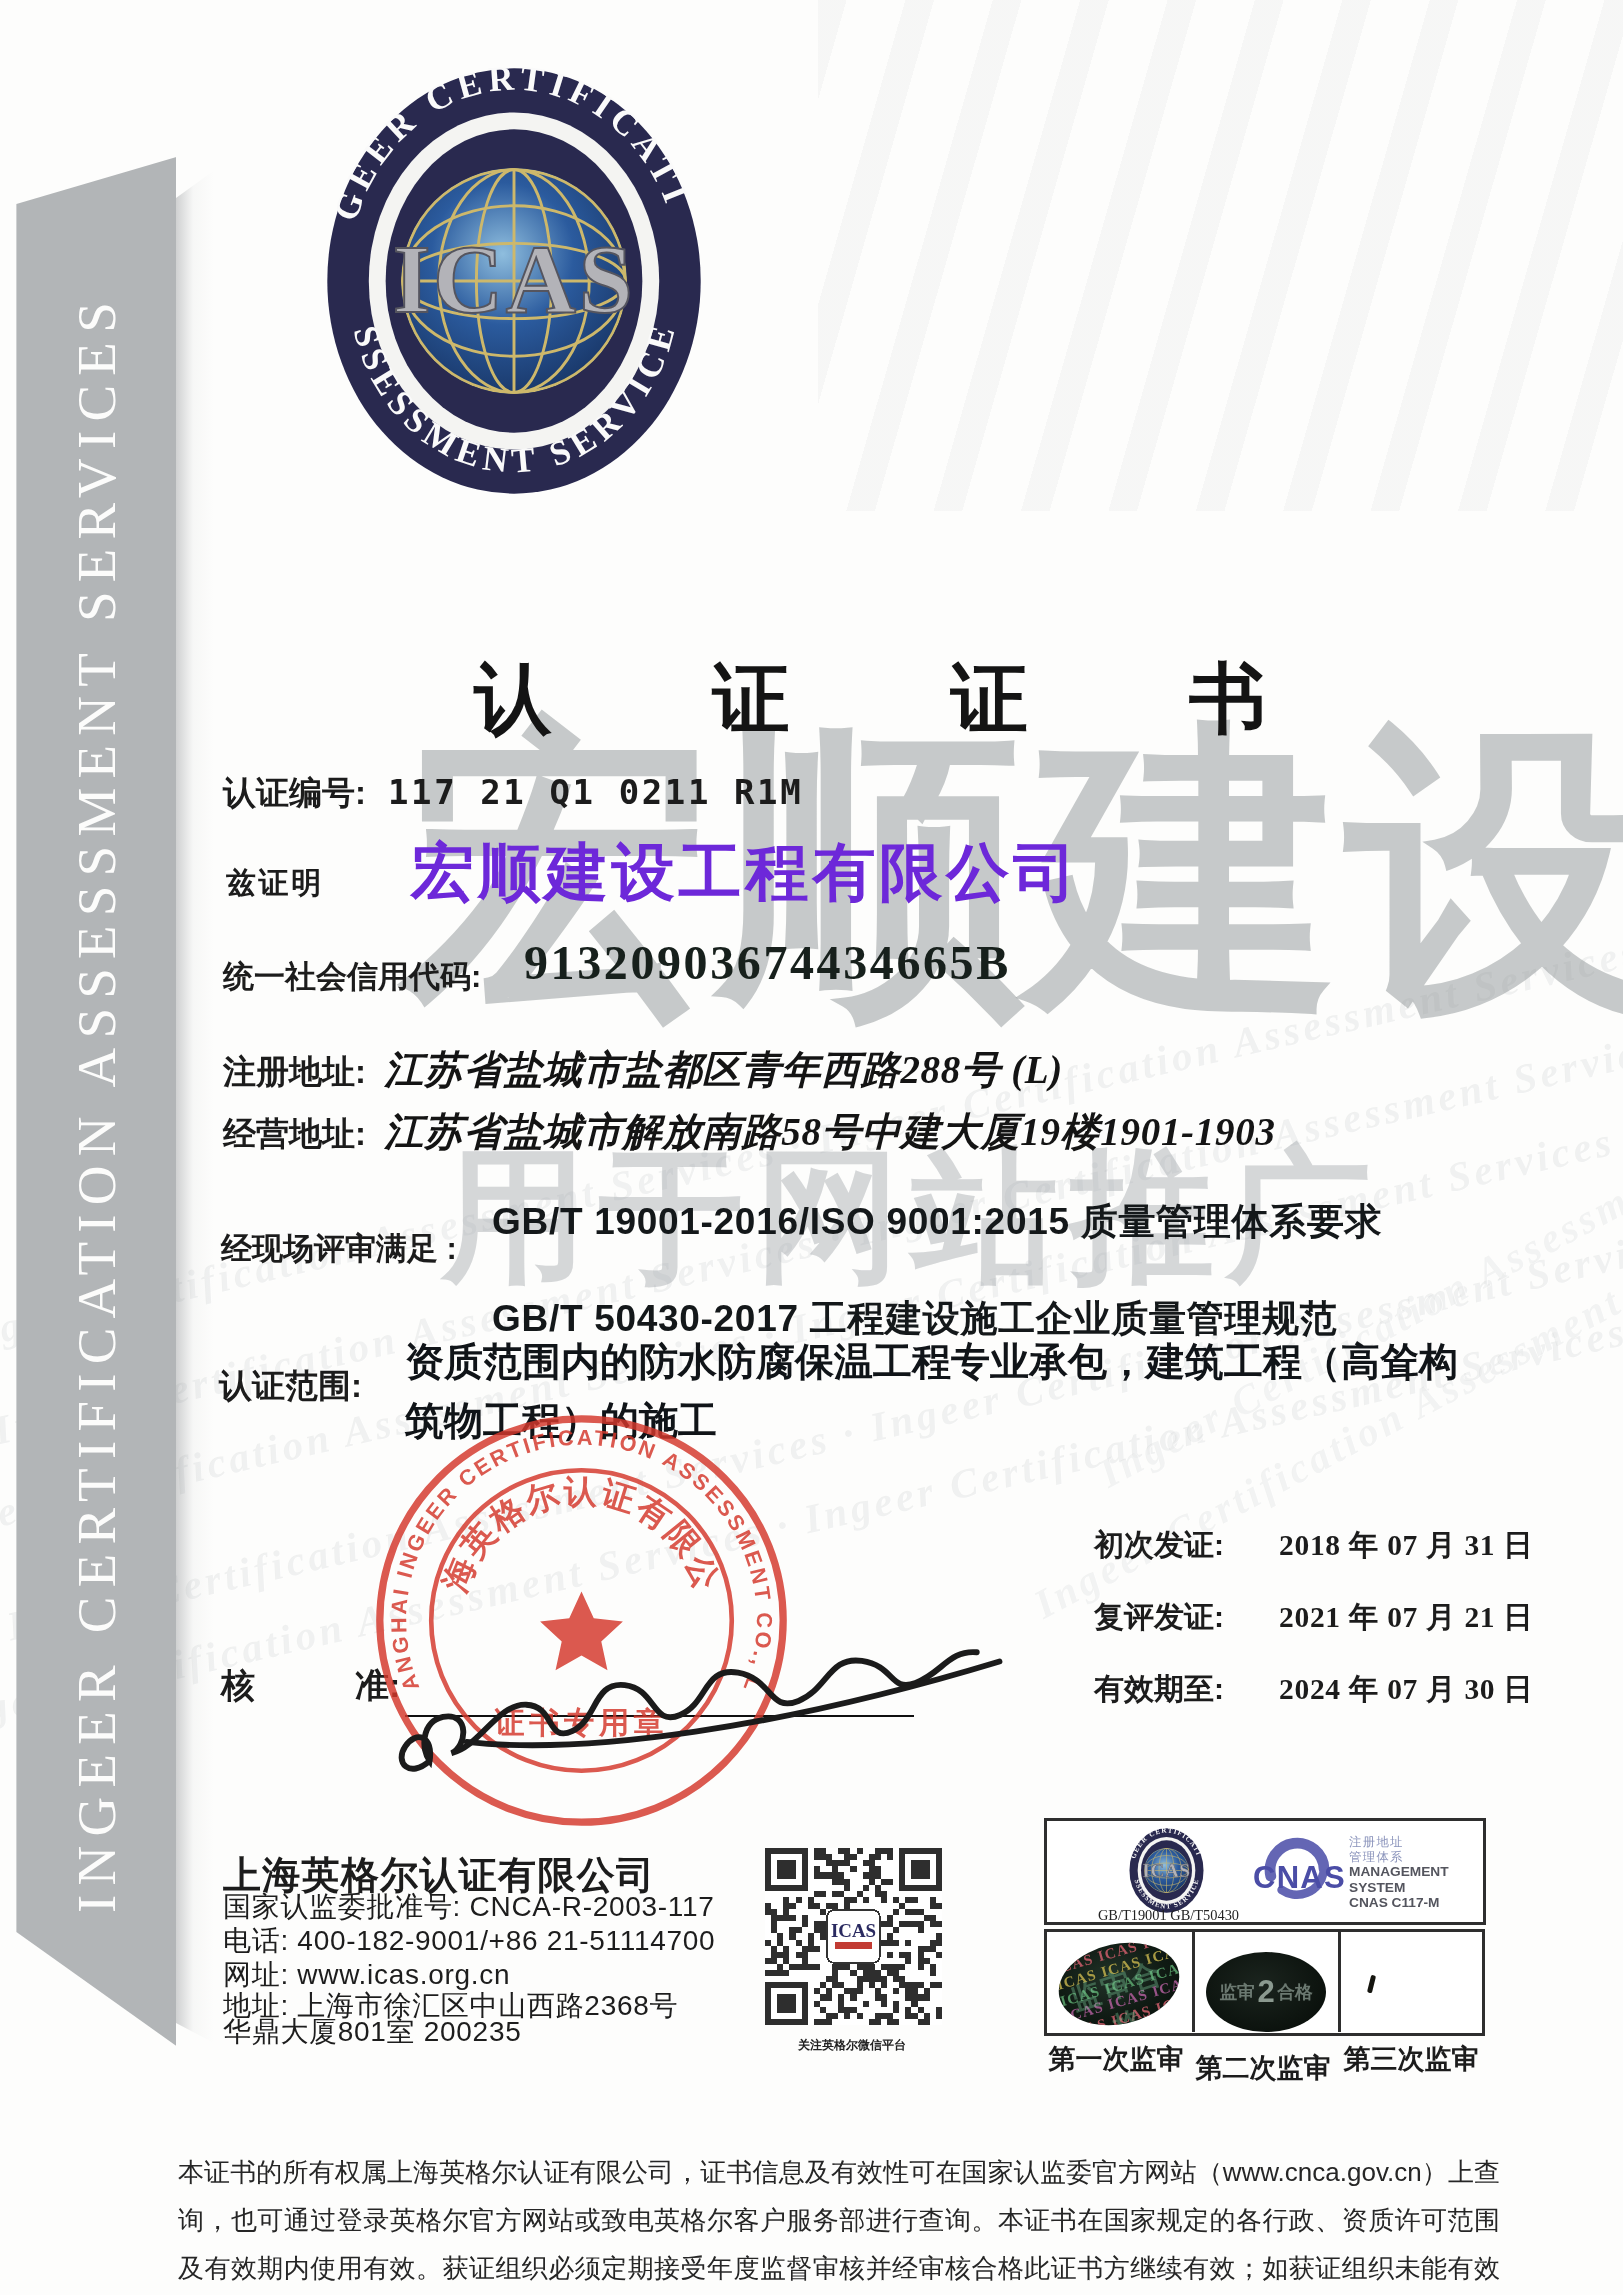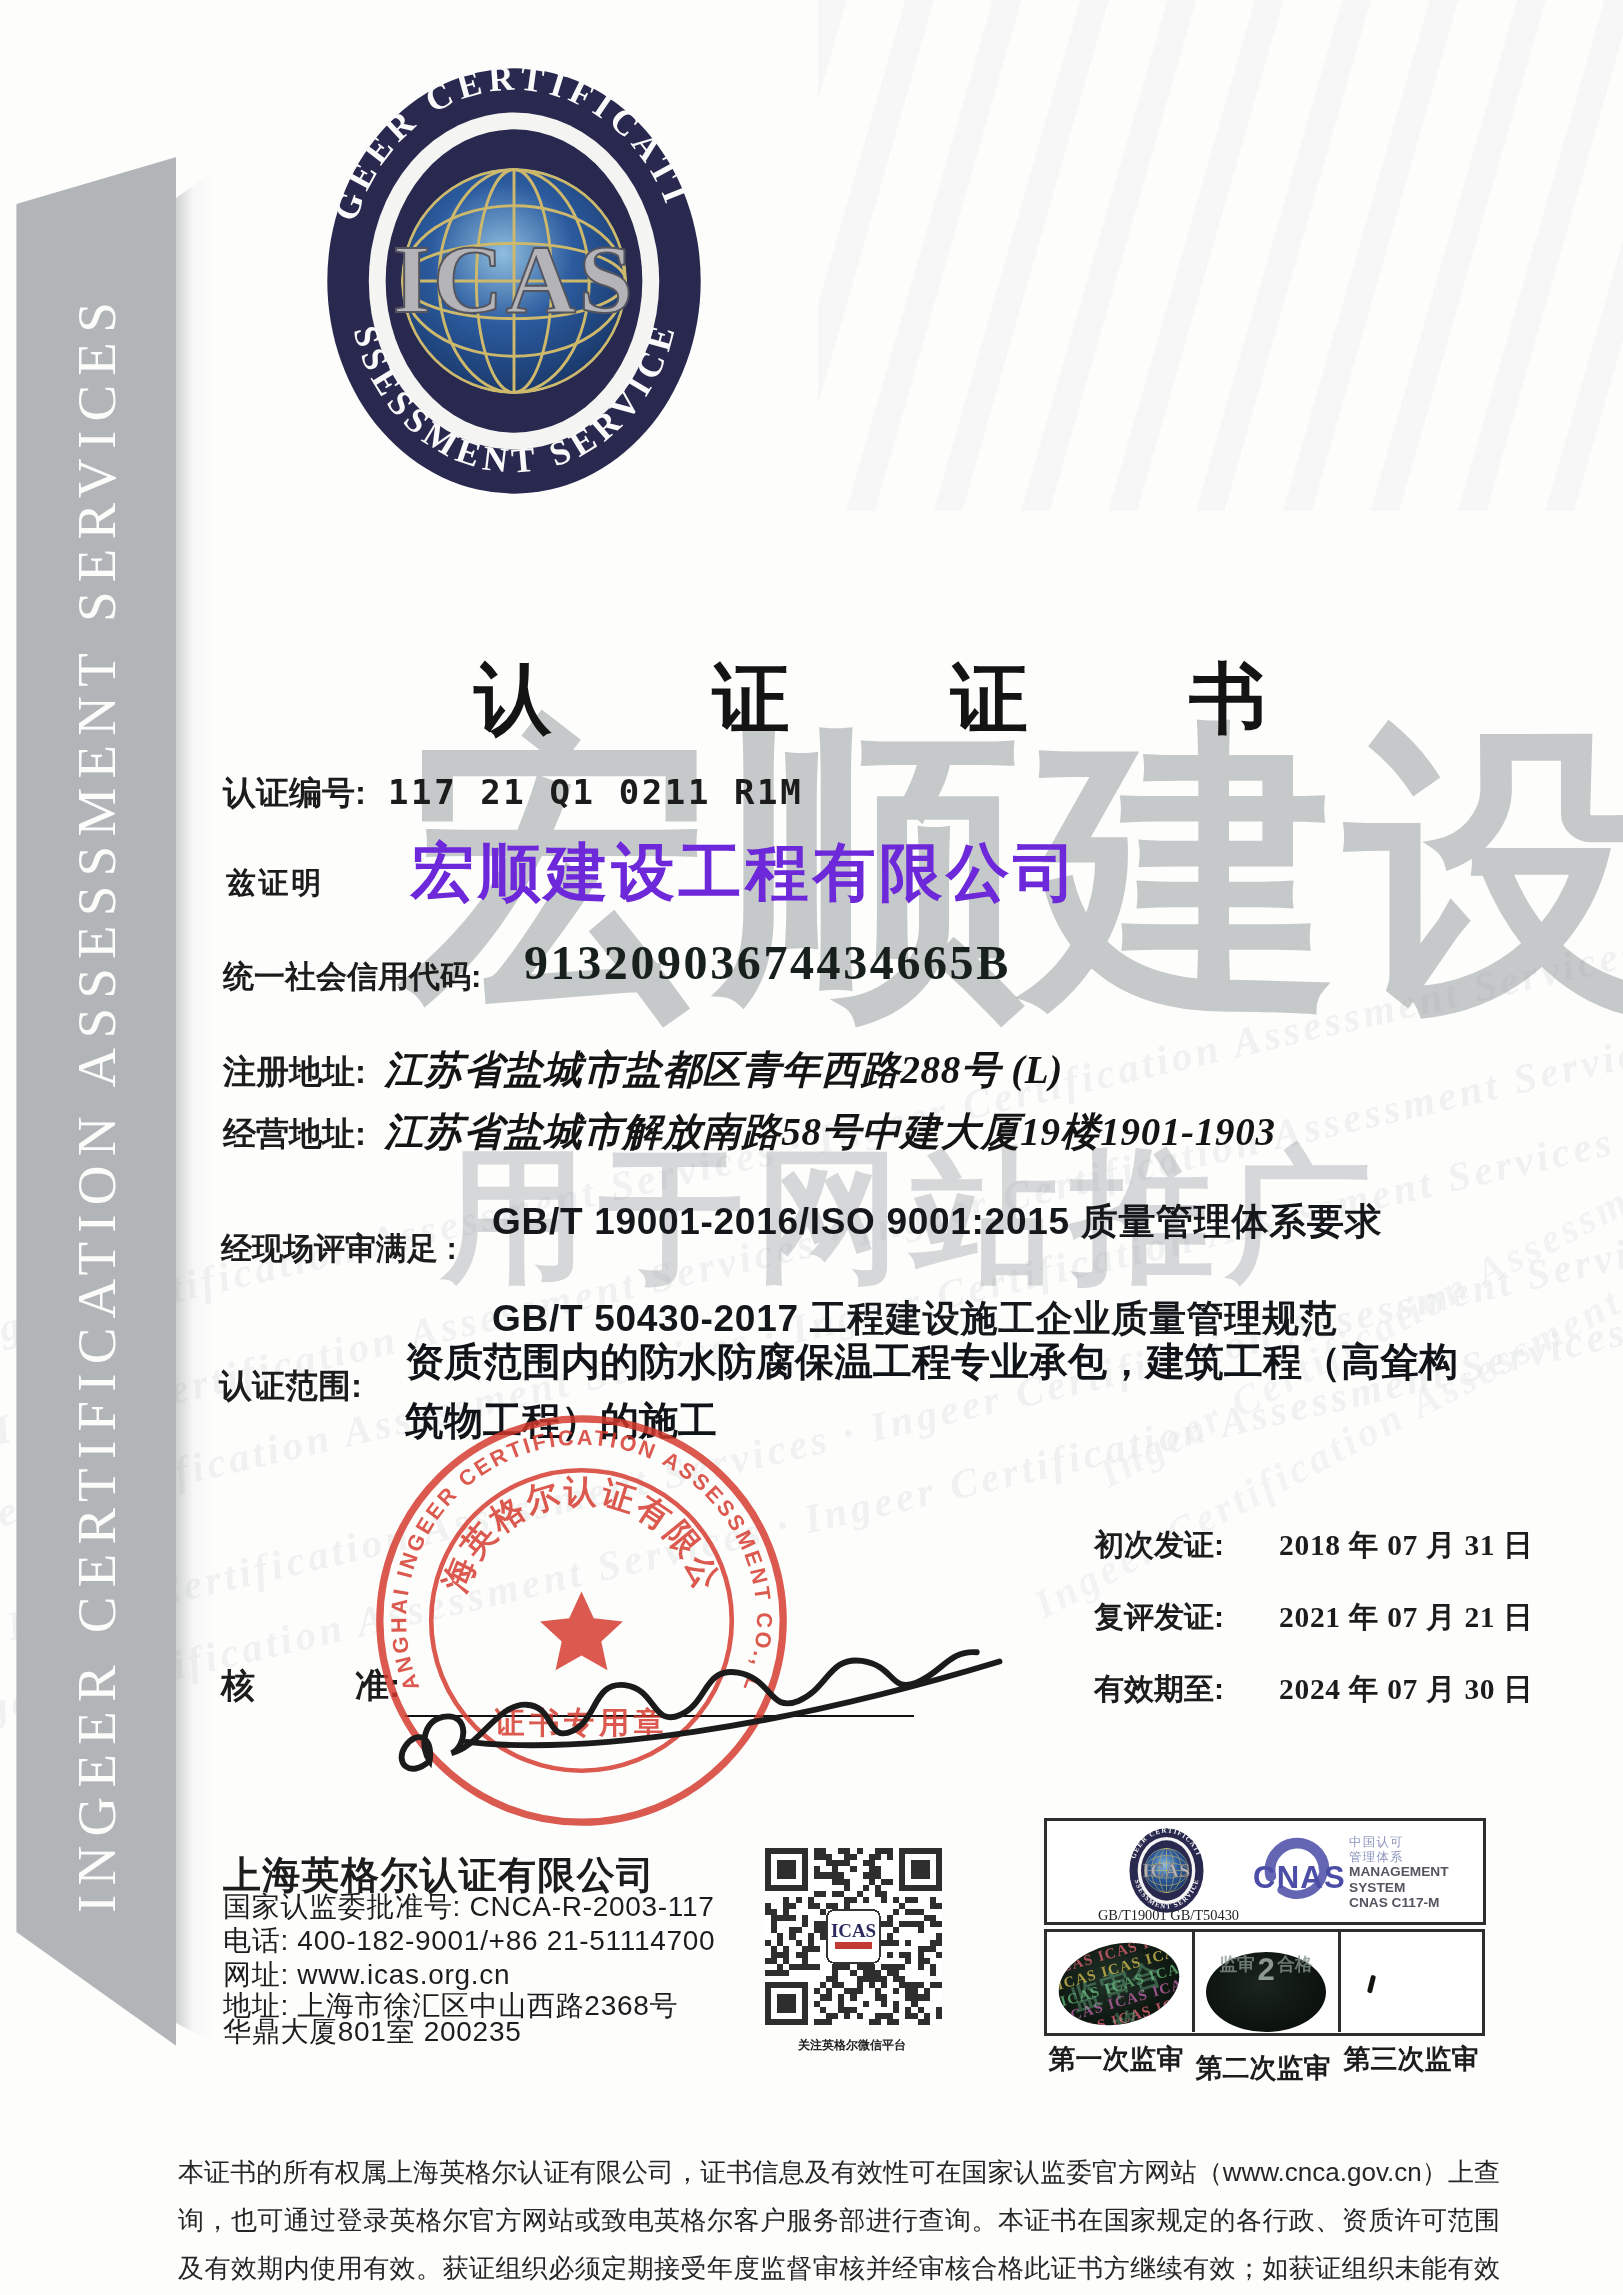--- a/index.html
+++ b/index.html
@@ -101,21 +101,21 @@
   .sticker1 { position:absolute; left:10.5px; top:11.8px; width:122px; height:80px; border-radius:50%;
     transform:rotate(-12deg); background:radial-gradient(ellipse at 45% 40%, #223429 0%, #101b14 55%, #070d09 100%);
     overflow:hidden; }
   .sticker1 .holo-row { white-space:nowrap; font-size:15px; font-weight:800; letter-spacing:1.3px;
     transform:rotate(-4deg); line-height:16.4px; opacity:.9; font-family:"Liberation Serif", serif; }
   .hr1 { color:#c25a66; } .hr2 { color:#b9a94a; } .hr3 { color:#58a06a; } .hr4 { color:#a75a94; } .hr5 { color:#c25a66; }
   .sticker1-overlay { position:absolute; left:0; top:22px; width:100%; text-align:center; font-size:29px;
     font-weight:900; letter-spacing:2.6px; color:rgba(130,210,160,.35); transform:rotate(-6deg); }
   .sticker2 { position:absolute; left:159px; top:19.6px; width:120px; height:80px; border-radius:50%;
     background:radial-gradient(ellipse at 45% 40%, #1b241e 0%, #0e1510 60%, #060a07 100%);
-    display:flex; align-items:flex-start; justify-content:center; color:rgba(132,148,138,.78); }
+    display:flex; align-items:center; justify-content:center; color:rgba(132,148,138,.78); }
   .sticker2 .s2-side { font-size:17.7px; font-weight:700; }
   .sticker2 .s2-num { font-size:31px; font-weight:900; margin:0 2.6px; color:rgba(160,175,165,.85); }
   .tick3 { position:absolute; left:322px; top:43px; width:4.6px; height:18.3px; background:#15150f; transform:rotate(14deg); border-radius:2px; }
   .surv-label { top:2041px; width:148px; text-align:center; font-size:27px; font-weight:600; }
   .sl0 { left:1042px; } .sl1 { left:1189px;margin-top:9px; } .sl2 { left:1337px; }
 
   
   .legal { left:178px; top:2148px; width:1322px; font-size:26px; line-height:48px; text-align:justify;
     font-weight:500; color:#262626; }
 </style>
@@ -533,21 +533,21 @@
     <svg class="mini-logo" viewBox="0 0 580 660">
       <use href="#icas-logo-symbol" xlink:href="#icas-logo-symbol"></use>
     </svg>
     <div class="icas-caption">GB/T19001 GB/T50430</div>
     <svg class="cnas-swoosh" viewBox="0 0 200 200">
       <path d="M30,120 A75,75 0 1 1 178,100" fill="none" stroke="#6466b4" stroke-width="30" stroke-linecap="round"></path>
       <path d="M176,112 A75,75 0 0 1 60,158" fill="none" stroke="#6466b4" stroke-width="24" stroke-linecap="round"></path>
     </svg>
     <div class="cnas-word">CNAS</div>
     <div class="cnas-lines">
-      <div class="cnas-cn">中国认可</div>
+      <div class="cnas-cn">注册地址</div>
       <div class="cnas-cn">管理体系</div>
       <div class="cnas-en">MANAGEMENT SYSTEM</div>
       <div class="cnas-en">CNAS C117-M</div>
     </div>
   </div>
 
   <div class="abs surv-box">
     <div class="surv-div sd1"></div>
     <div class="surv-div sd2"></div>
     <div class="sticker1">

